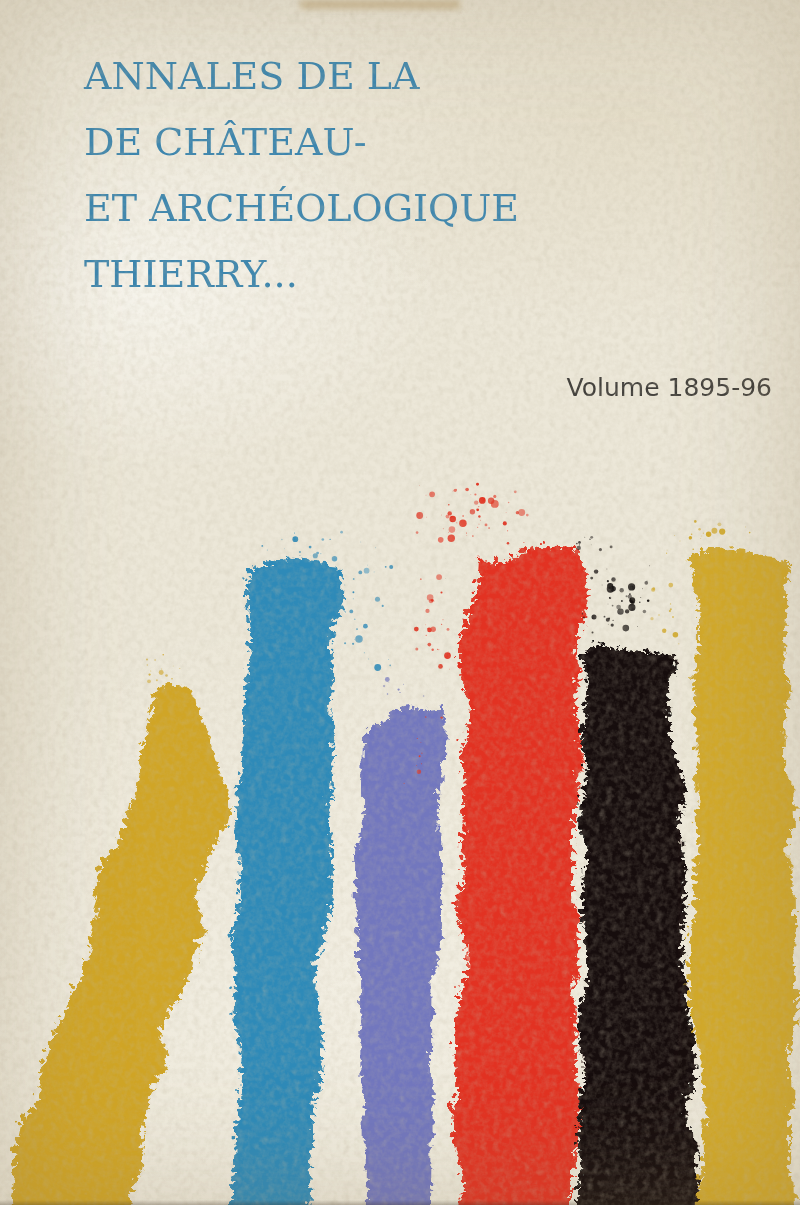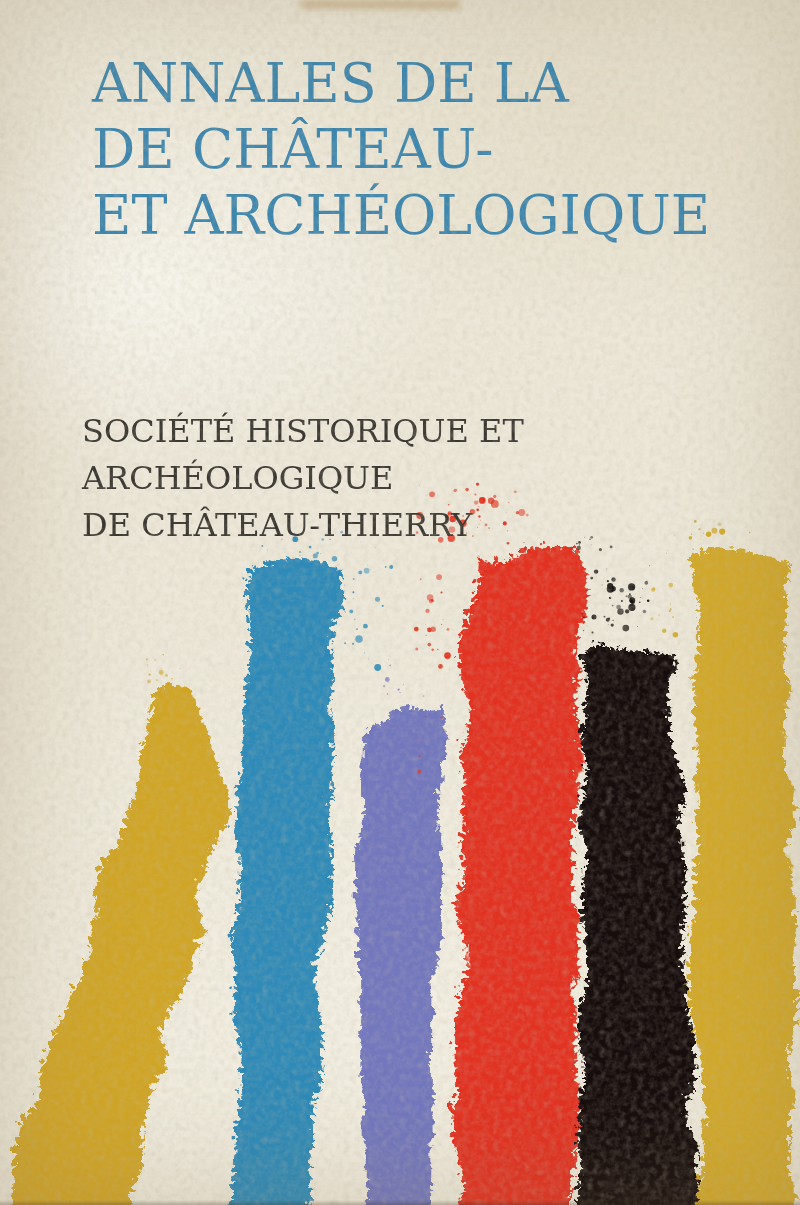--- a/index.html
+++ b/index.html
@@ -12,22 +12,22 @@
     background-image:
       radial-gradient(420px 260px at 18% 24%, rgba(255,255,252,0.55), rgba(255,255,252,0) 70%),
       radial-gradient(500px 300px at 78% 10%, rgba(219,209,183,0.45), rgba(219,209,183,0) 70%),
       radial-gradient(650px 520px at 46% 82%, rgba(251,249,241,0.40), rgba(251,249,241,0) 75%);
     font-family:"DejaVu Serif","Liberation Serif",serif;
   }
   .art{position:absolute;left:0;top:0;width:800px;height:1205px;}
   .textlayer{position:absolute;left:0;top:0;width:800px;height:1205px;}
   .title{
     position:absolute;left:84px;top:43px;right:24px;
-    font-size:54px;line-height:66px;font-weight:400;
-    letter-spacing:0px;margin:8px;
+    font-size:38px;line-height:66px;font-weight:400;
+    letter-spacing:0px;margin:0;
   }
   .title span{display:block;}
   .volume{
     position:absolute;top:374px;right:28px;
     font-family:"DejaVu Sans","Liberation Sans",sans-serif;
     font-size:25px;line-height:28px;font-weight:400;
   }
   .author{
     position:absolute;left:82px;top:408px;right:24px;
     font-size:32px;line-height:47px;font-weight:400;
@@ -362,27 +362,25 @@
       <circle cx="675.4" cy="634.8" r="2.79" fill="#d2a92a" opacity="0.93"></circle>
       <circle cx="653.2" cy="589.7" r="2.07" fill="#d2a92a" opacity="0.63"></circle>
       <circle cx="670.8" cy="585.1" r="2.38" fill="#d2a92a" opacity="0.66"></circle>
     </svg>
 
   <div class="textlayer">
     <h1 class="title" style="color: rgb(61, 134, 174);">
       <span>ANNALES DE LA</span>
       <span>DE CHÂTEAU-</span>
       <span>ET ARCHÉOLOGIQUE</span>
+      <span>THIERRY...</span>
     </h1>
 
-
-    <div class="author" style="color: rgb(58, 55, 51);">
-      <span>SOCIÉTÉ HISTORIQUE ET ARCHÉOLOGIQUE</span>
-      <span>DE CHÂTEAU-THIERRY</span>
-    </div>
+    <div class="volume" style="color: rgb(64, 62, 58);">Volume 1895-96</div>
+
   </div>
 
   <svg class="grain" width="800" height="1205" aria-hidden="true">
     <filter id="grainf">
       <feTurbulence type="fractalNoise" baseFrequency="0.16" numOctaves="3" seed="21"></feTurbulence>
       <feColorMatrix type="matrix" values="0 0 0 0 0.55  0 0 0 0 0.50  0 0 0 0 0.38  0.6 0.6 0.6 0 -0.75"></feColorMatrix>
     </filter>
     <rect width="800" height="1205" filter="url(#grainf)" opacity="0.45"></rect>
   </svg>
 

